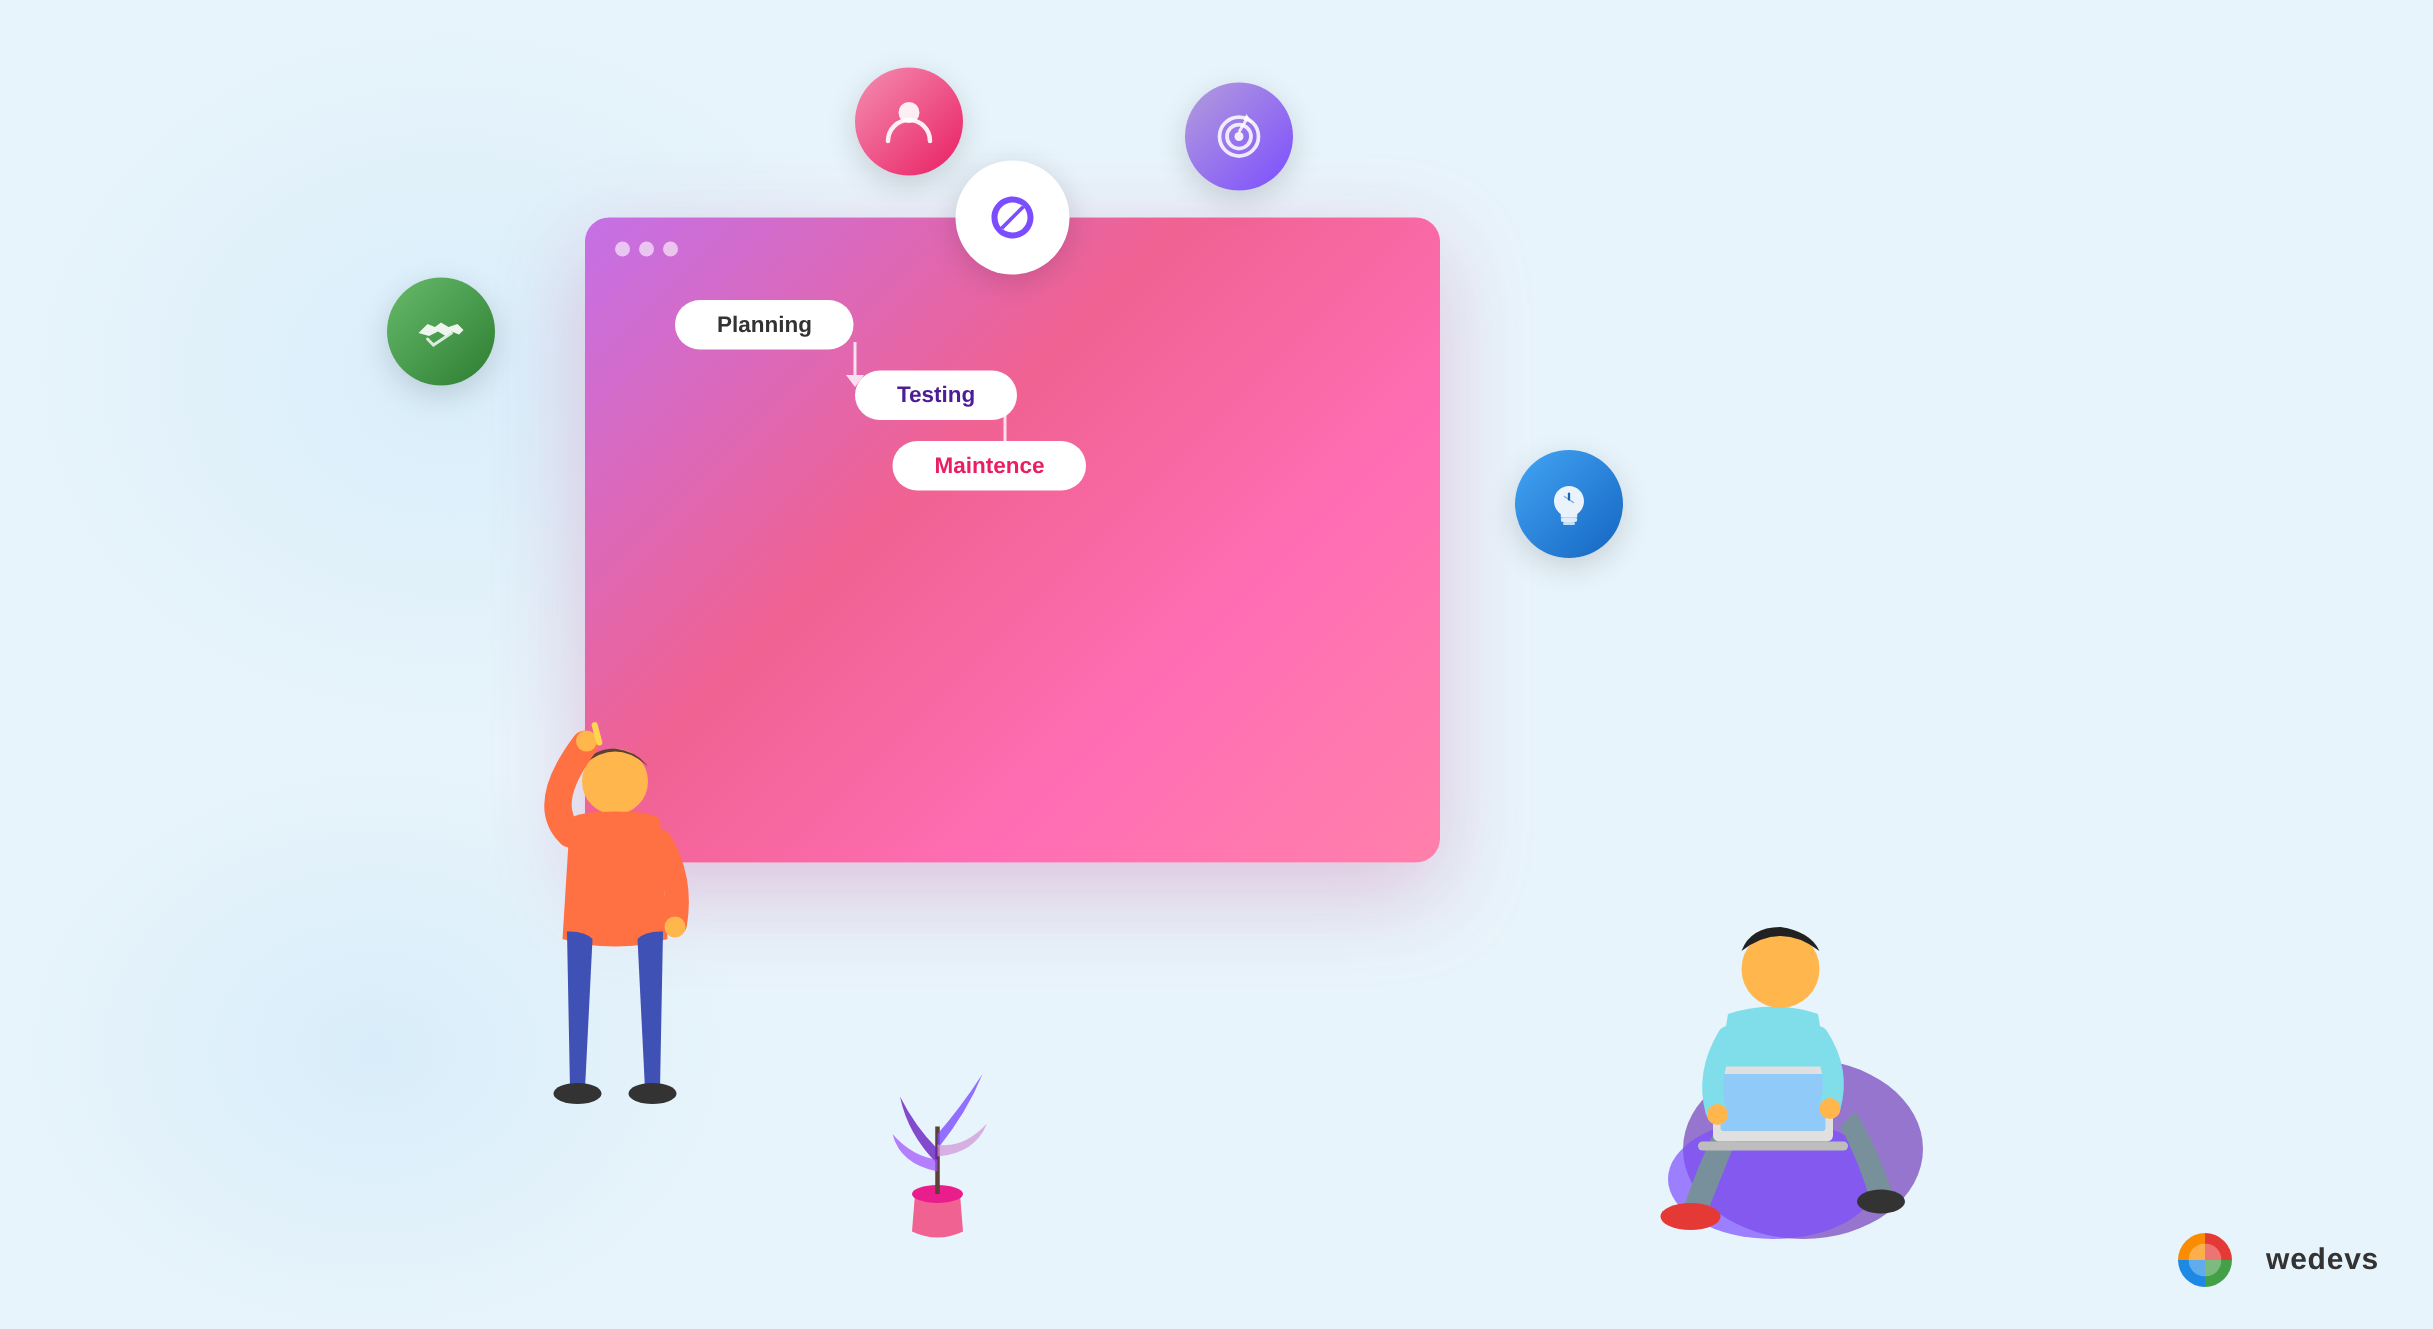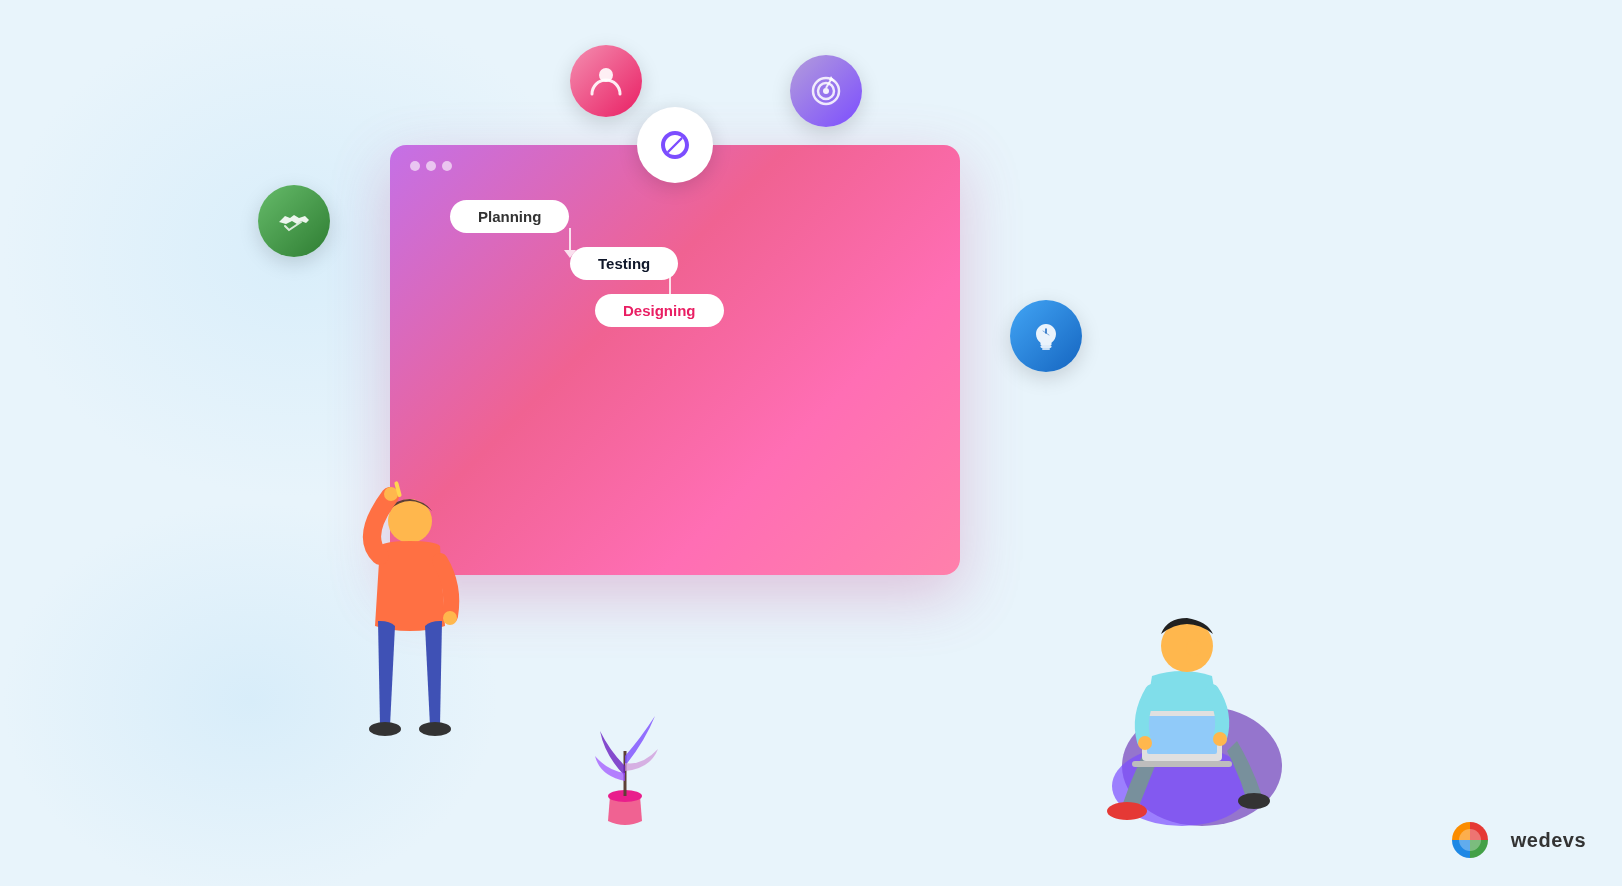--- a/index.html
+++ b/index.html
@@ -73,21 +73,21 @@
       background: white;
       font-weight: 700;
       font-size: 15px;
       white-space: nowrap;
       position: relative;
     }
 
     .pill-planning { color: #333; }
     .pill-designing { color: #4fc3f7; }
     .pill-implementation { color: #4db6ac; }
-    .pill-testing { color: #0f172a; }
+    .pill-testing { color: #4c1d95; }
     .pill-maintenance { color: #e91e63; }
 
     
     .flow-item:nth-child(1) { margin-left: 0px; }
     .flow-item:nth-child(2) { margin-left: 40px; }
     .flow-item:nth-child(3) { margin-left: 80px; }
     .flow-item:nth-child(4) { margin-left: 120px; }
     .flow-item:nth-child(5) { margin-left: 160px; }
 
     
@@ -238,21 +238,21 @@
 
       <div class="flow-item" style="margin-left:120px; position:relative;">
         <div class="flow-pill pill-testing">Testing</div>
         <svg style="position:absolute;left:90px;top:28px;" width="20" height="30">
             <line x1="10" y1="0" x2="10" y2="22" stroke="rgba(255,255,255,0.8)" stroke-width="2"></line>
             <polygon points="4,22 16,22 10,30" fill="rgba(255,255,255,0.8)"></polygon>
           </svg>
       </div>
 
       <div class="flow-item" style="margin-left:145px;">
-        <div class="flow-pill pill-maintenance">Designing</div>
+        <div class="flow-pill pill-maintenance">Maintence</div>
       </div>
 
     </div>
   </div>
 
   <div class="float-icon icon-person">
     <svg width="34" height="34" viewBox="0 0 34 34" fill="none">
       <circle cx="17" cy="11" r="7" fill="white" opacity="0.9"></circle>
       <path d="M3 30c0-7.732 6.268-14 14-14s14 6.268 14 14" stroke="white" stroke-width="3" stroke-linecap="round" fill="none" opacity="0.9"></path>
     </svg>

